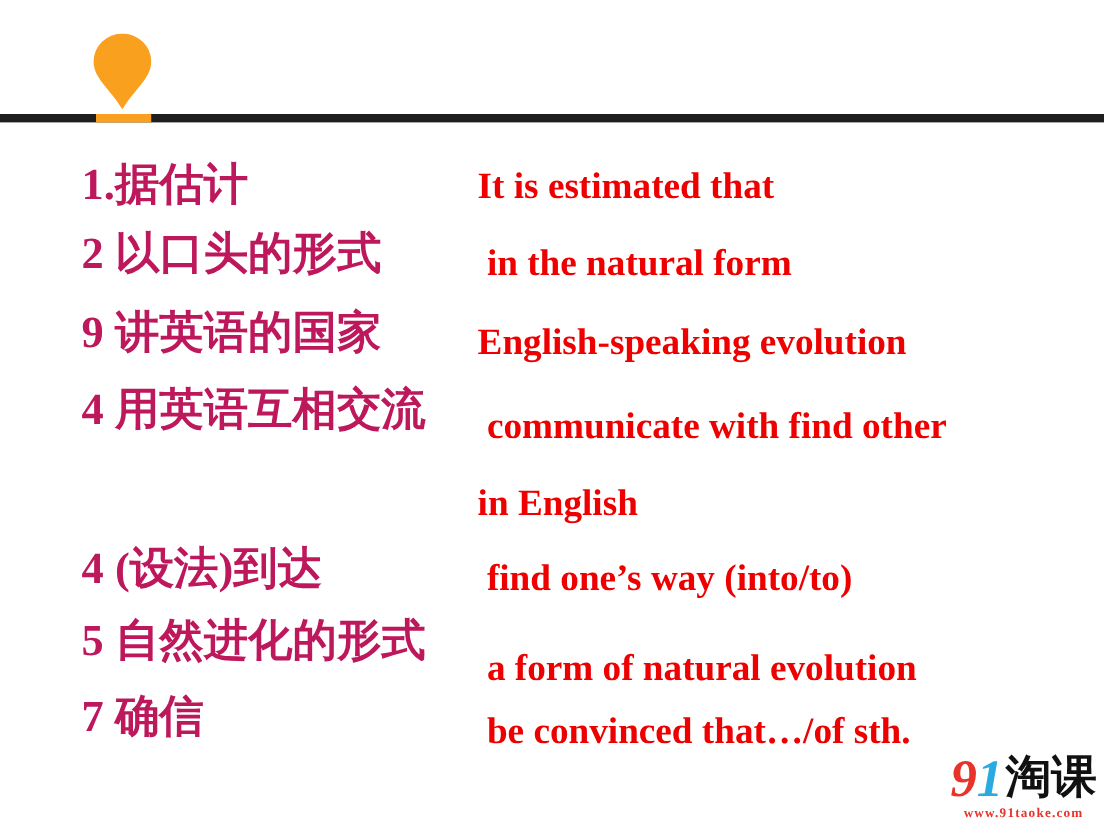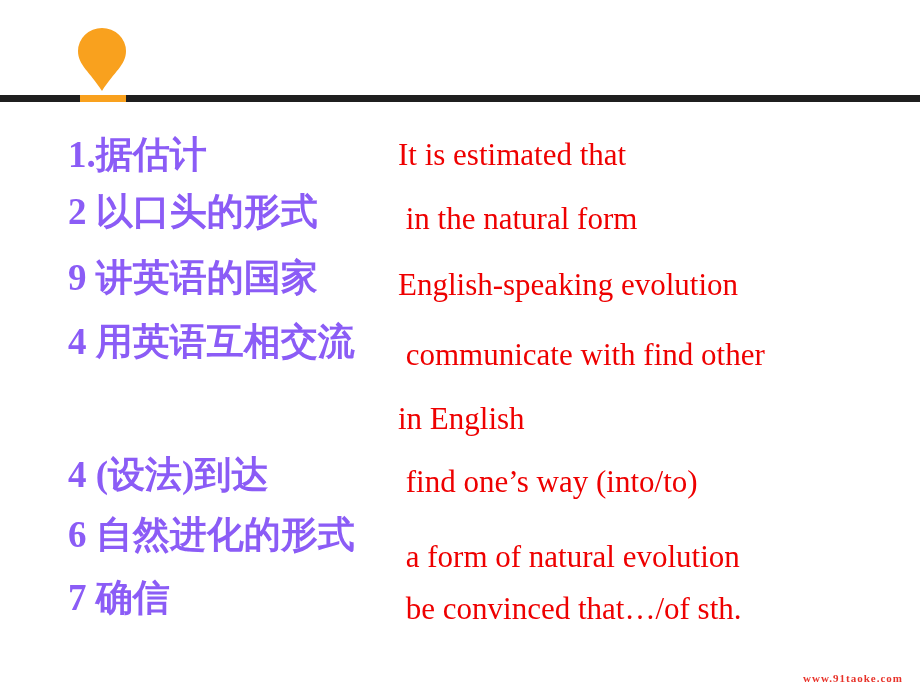--- a/index.html
+++ b/index.html
@@ -11,25 +11,25 @@
 
   
   .balloon{position:absolute;left:77px;top:28px;width:50px;height:64px;}
   .top-bar{position:absolute;left:0;top:95px;width:920px;height:7px;background:#1f1f1f;}
   .top-bar-accent{position:absolute;left:80px;top:0;width:46px;height:7px;background:#F9A11E;}
 
   
   .cn-line{
     position:absolute;left:68px;
     font-weight:bold;font-size:37px;line-height:1.2;
-    color:#8b5cf6;white-space:pre;
+    color:#be185d;white-space:pre;
   }
   .en-line{
     position:absolute;left:398px;
-    font-weight:normal;font-size:31px;line-height:1.2;
+    font-weight:bold;font-size:31px;line-height:1.2;
     color:#ee0000;white-space:pre;
   }
 
   
   .logo{position:absolute;right:4px;bottom:6px;width:126px;text-align:center;line-height:1;}
   .logo-row{white-space:nowrap;}
   .logo-9{font-size:44px;font-weight:bold;font-style:italic;color:#e8332a;}
   .logo-1{font-size:44px;font-weight:bold;font-style:italic;color:#29abe2;margin-right:2px;}
   .logo-name{font-size:38px;font-weight:bold;color:#111111;vertical-align:3px;}
   .logo-url{
@@ -48,27 +48,30 @@
 
 <div class="top-bar">
   <div class="top-bar-accent"></div>
 </div>
 
 <div class="cn-line" style="top:133px">1.据估计</div>
 <div class="cn-line" style="top:190px">2 以口头的形式</div>
 <div class="cn-line" style="top:256px">9 讲英语的国家</div>
 <div class="cn-line" style="top:320px">4 用英语互相交流</div>
 <div class="cn-line" style="top:453px">4 (设法)到达</div>
-<div class="cn-line" style="top:513px">6 自然进化的形式</div>
+<div class="cn-line" style="top:513px">5 自然进化的形式</div>
 <div class="cn-line" style="top:576px">7 确信</div>
 
 <div class="en-line" style="top:136px">It is estimated that</div>
 <div class="en-line" style="top:200px"> in the natural form</div>
 <div class="en-line" style="top:266px">English-speaking evolution</div>
 <div class="en-line" style="top:336px"> communicate with find other</div>
 <div class="en-line" style="top:400px">in English</div>
 <div class="en-line" style="top:463px"> find one’s way (into/to)</div>
 <div class="en-line" style="top:538px"> a form of natural evolution</div>
 <div class="en-line" style="top:590px"> be convinced that…/of sth.</div>
 
 <div class="logo">
+  <div class="logo-row">
+    <span class="logo-9">9</span><span class="logo-1">1</span><span class="logo-name">淘课</span>
+  </div>
   <div class="logo-url">www.91taoke.com</div>
 </div>
 
 </body></html>

